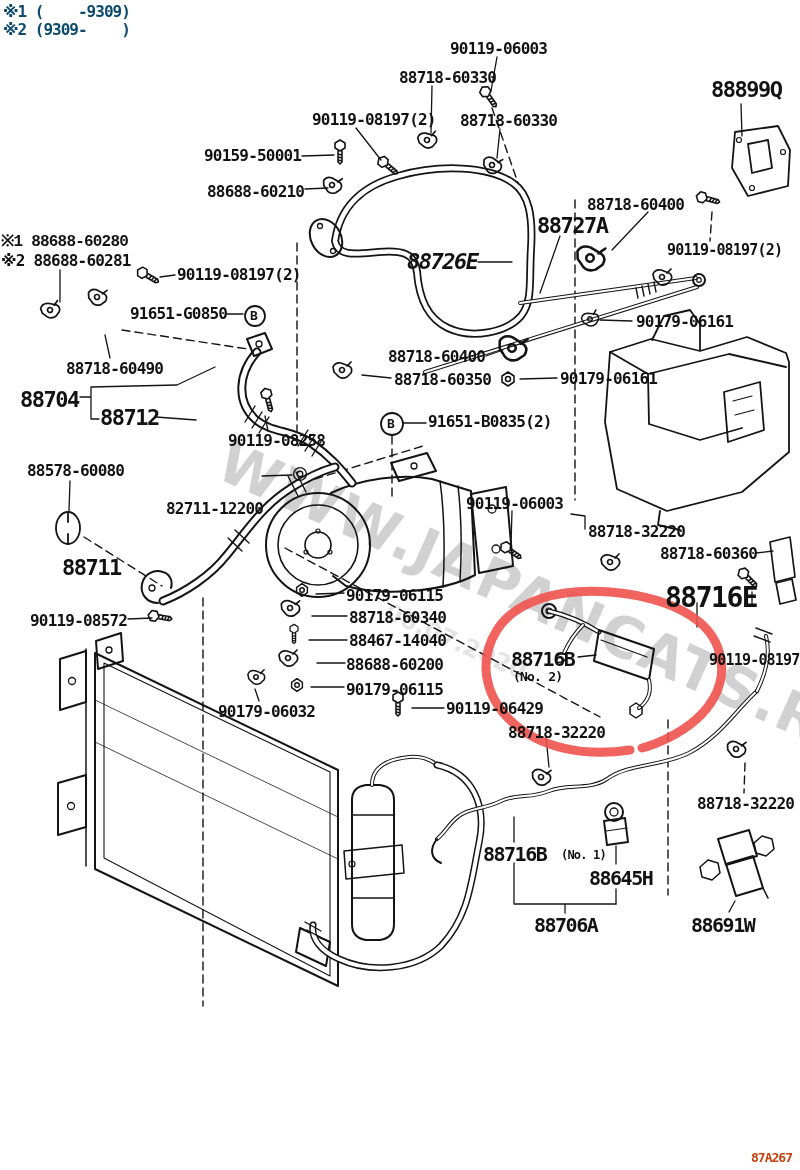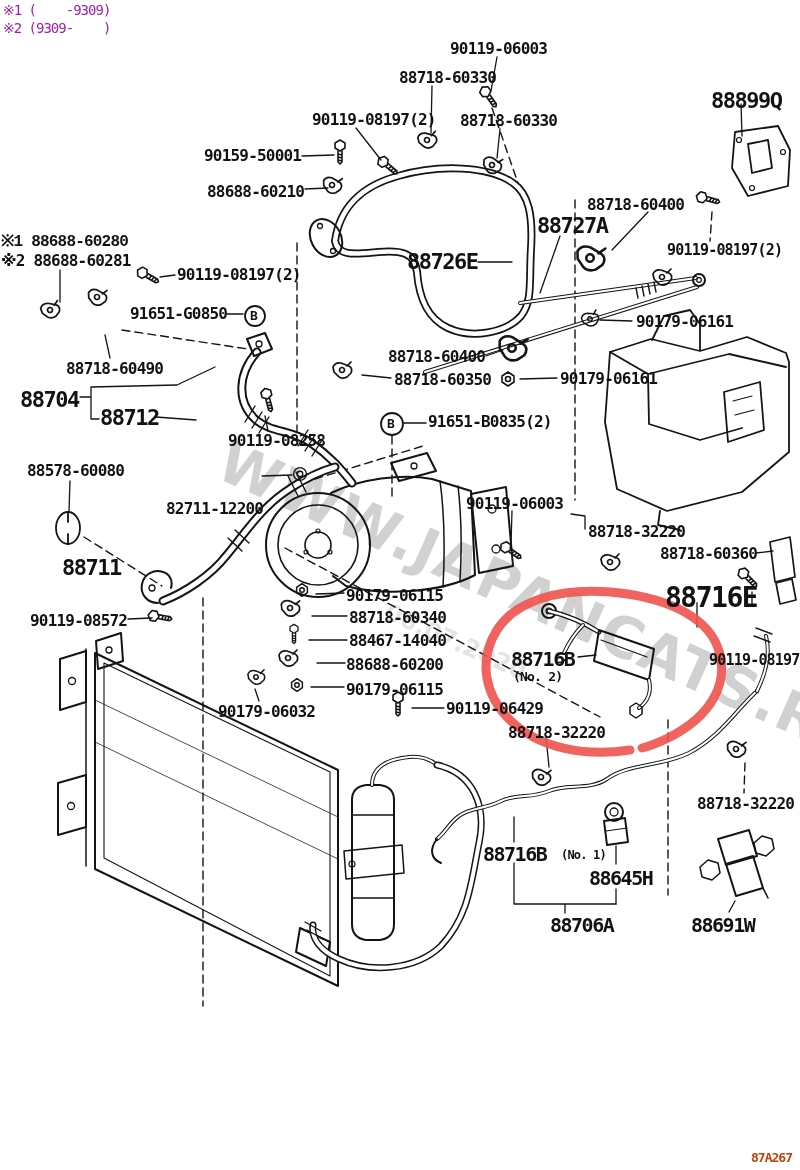--- a/index.html
+++ b/index.html
@@ -1,19 +1,19 @@
 <!DOCTYPE html>
 <html><head>
 <meta charset="utf-8">
 <style>
   html,body{margin:0;padding:0;background:#fff;}
   .canvas{position:relative;width:800px;height:1170px;background:#ffffff;overflow:hidden;
           font-family:"DejaVu Sans Mono","DejaVu Sans",monospace;}
   .plabel{position:absolute;color:#121212;font-weight:bold;white-space:pre;line-height:1.05;}
-  .note{position:absolute;color:#a21caf;font-weight:normal;font-size:14px;white-space:pre;letter-spacing:-1px;}
+  .note{position:absolute;color:#0c4a6e;font-weight:bold;font-size:16px;white-space:pre;letter-spacing:-1px;}
   #watermark{position:absolute;left:235px;top:428px;color:#c6c6c6;opacity:.8;font-weight:bold;
              font-size:57px;letter-spacing:2px;transform:rotate(24deg);transform-origin:left top;
              font-family:"DejaVu Sans",sans-serif;pointer-events:none;}
   #wmdate{position:absolute;left:392px;top:598px;color:#cfcfcf;opacity:.55;font-weight:bold;
           font-size:24px;transform:rotate(24deg);transform-origin:left top;
           font-family:"DejaVu Sans",sans-serif;pointer-events:none;}
   #footer-code{position:absolute;left:751px;top:1150px;font-size:13px;font-weight:bold;color:#c2410c;letter-spacing:-1px;}
   svg{position:absolute;left:0;top:0;}
 </style>
 </head>
@@ -290,27 +290,27 @@
   </svg>
 
   <div class="note" style="left:3px;top:2px">※1 (    -9309)</div>
   <div class="note" style="left:3px;top:20px">※2 (9309-    )</div>
 
   <div id="labels-layer">
       <span class="plabel" style="left: 450px; top: 41px; font-size: 16px; letter-spacing: -0.8px;">90119-06003</span>
       <span class="plabel" style="left: 399px; top: 70px; font-size: 16px; letter-spacing: -0.8px;">88718-60330</span>
       <span class="plabel" style="left: 312px; top: 112px; font-size: 16px; letter-spacing: -0.8px;">90119-08197(2)</span>
       <span class="plabel" style="left: 460px; top: 113px; font-size: 16px; letter-spacing: -0.8px;">88718-60330</span>
-      <span class="plabel" style="left: 711px; top: 89px; font-size: 22px; letter-spacing: -1.5px; text-align: center;">88899Q</span>
+      <span class="plabel" style="left: 711px; top: 78px; font-size: 22px; letter-spacing: -1.5px; text-align: center;">88899Q</span>
       <span class="plabel" style="left: 204px; top: 148px; font-size: 16px; letter-spacing: -0.8px;">90159-50001</span>
       <span class="plabel" style="left: 207px; top: 184px; font-size: 16px; letter-spacing: -0.8px;">88688-60210</span>
       <span class="plabel" style="left: 587px; top: 197px; font-size: 16px; letter-spacing: -0.8px;">88718-60400</span>
       <span class="plabel" style="left: 537px; top: 214px; font-size: 22px; letter-spacing: -1.5px; text-align: right;">88727A</span>
       <span class="plabel" style="left: 667px; top: 243px; font-size: 15px; letter-spacing: -0.8px;">90119-08197(2)</span>
-      <span class="plabel" style="left: 407px; top: 250px; font-size: 22px; letter-spacing: -1.5px;">88726E</span>
+      <span class="plabel" style="left: 407px; top: 250px; font-size: 22px; letter-spacing: -1.5px; font-style: italic;">88726E</span>
       <span class="plabel" style="left: 1px; top: 234px; font-size: 16px; letter-spacing: -0.8px; font-family: Liberation Mono, monospace;">※1 88688-60280</span>
       <span class="plabel" style="left: 1px; top: 253px; font-size: 16px; letter-spacing: -0.8px;">※2 88688-60281</span>
       <span class="plabel" style="left: 177px; top: 267px; font-size: 16px; letter-spacing: -0.8px;">90119-08197(2)</span>
       <span class="plabel" style="left: 130px; top: 306px; font-size: 16px; letter-spacing: -0.8px;">91651-G0850</span>
       <span class="plabel" style="left: 250px; top: 309px; font-size: 13px; letter-spacing: -0.8px;">B</span>
       <span class="plabel" style="left: 66px; top: 361px; font-size: 16px; letter-spacing: -0.8px;">88718-60490</span>
       <span class="plabel" style="left: 20px; top: 388px; font-size: 22px; letter-spacing: -1.5px;">88704</span>
       <span class="plabel" style="left: 100px; top: 406px; font-size: 22px; letter-spacing: -1.5px;">88712</span>
       <span class="plabel" style="left: 388px; top: 349px; font-size: 16px; letter-spacing: -0.8px;">88718-60400</span>
       <span class="plabel" style="left: 394px; top: 372px; font-size: 16px; letter-spacing: -0.8px;">88718-60350</span>
@@ -335,18 +335,18 @@
       <span class="plabel" style="left: 346px; top: 682px; font-size: 16px; letter-spacing: -0.8px;">90179-06115</span>
       <span class="plabel" style="left: 511px; top: 649px; font-size: 20px; letter-spacing: -1.5px;">88716B</span>
       <span class="plabel" style="left: 513px; top: 670px; font-size: 13px; letter-spacing: -0.8px;">(No. 2)</span>
       <span class="plabel" style="left: 218px; top: 704px; font-size: 16px; letter-spacing: -0.8px;">90179-06032</span>
       <span class="plabel" style="left: 446px; top: 701px; font-size: 16px; letter-spacing: -0.8px;">90119-06429</span>
       <span class="plabel" style="left: 508px; top: 725px; font-size: 16px; letter-spacing: -0.8px;">88718-32220</span>
       <span class="plabel" style="left: 697px; top: 796px; font-size: 16px; letter-spacing: -0.8px;">88718-32220</span>
       <span class="plabel" style="left: 483px; top: 844px; font-size: 20px; letter-spacing: -1.5px;">88716B</span>
       <span class="plabel" style="left: 561px; top: 849px; font-size: 12px; letter-spacing: -0.8px;">(No. 1)</span>
       <span class="plabel" style="left: 589px; top: 868px; font-size: 20px; letter-spacing: -1.5px;">88645H</span>
-      <span class="plabel" style="left: 534px; top: 915px; font-size: 20px; letter-spacing: -1.5px; margin-left: 16px;">88706A</span>
+      <span class="plabel" style="left: 534px; top: 915px; font-size: 20px; letter-spacing: -1.5px;">88706A</span>
       <span class="plabel" style="left: 691px; top: 915px; font-size: 20px; letter-spacing: -1.5px;">88691W</span>
     </div>
 
   <div id="footer-code">87A267</div>
 </div>
 
 </body></html>

